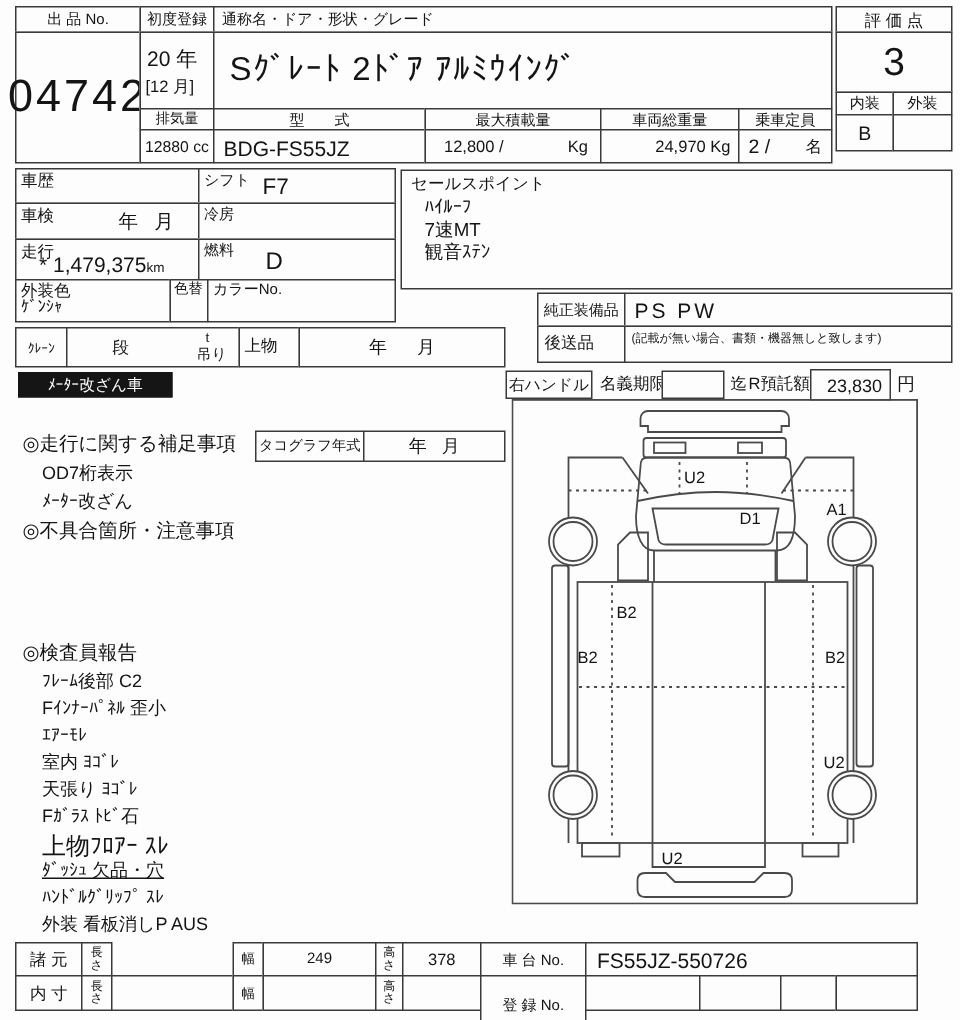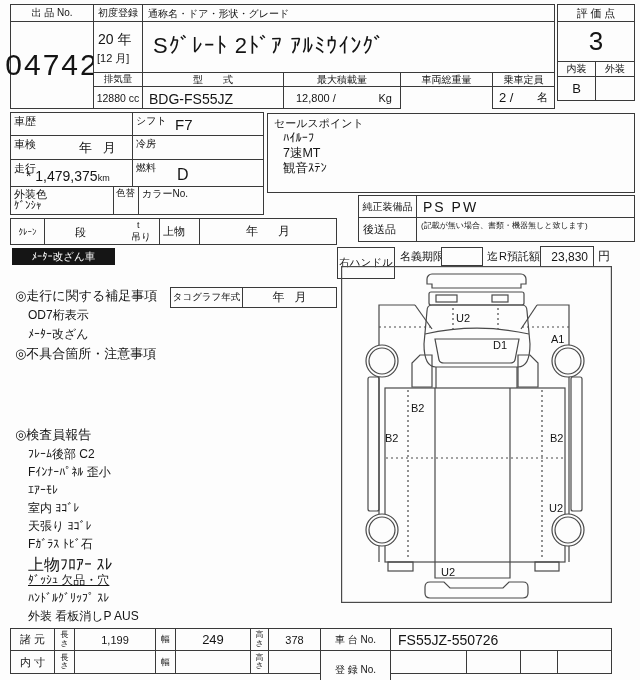--- a/index.html
+++ b/index.html
@@ -47,28 +47,31 @@
     <div class="t" style="left:6px;top:4px;font-size:14px;">BDG-FS55JZ</div>
   </div>
 
   <div class="c cen" style="left:283px;top:72px;width:118px;height:15px;font-size:10px;">最大積載量</div>
   <div class="c between" style="left:283px;top:86px;width:118px;height:23px;padding:0 8px 0 12px;font-size:11px;">
     <span>12,800 /</span>
     <span>Kg</span>
   </div>
 
   <div class="c cen" style="left:400px;top:72px;width:93px;height:15px;font-size:10px;">車両総重量</div>
+  <div class="c" style="left:400px;top:86px;width:93px;height:23px;">
+    <div class="t" style="right:5px;top:5px;font-size:11px;">24,970 Kg</div>
+  </div>
 
   <div class="c cen" style="left:492px;top:72px;width:63px;height:15px;font-size:10px;">乗車定員</div>
   <div class="c between" style="left:492px;top:86px;width:63px;height:23px;padding:0 6px;">
     <span style="font-size:13px;">2 /</span>
     <span style="font-size:11px;">名</span>
   </div>
 
-  <div class="c cen" style="left:557px;top:4px;width:78px;height:18px;font-size:11px;font-family:Liberation Serif, serif;">評 価 点</div>
+  <div class="c cen" style="left:557px;top:4px;width:78px;height:18px;font-size:11px;">評 価 点</div>
   <div class="c cen" style="left:557px;top:21px;width:78px;height:41px;font-size:26px;">3</div>
   <div class="c cen" style="left:557px;top:61px;width:39px;height:16px;font-size:10px;">内装</div>
   <div class="c cen" style="left:595px;top:61px;width:40px;height:16px;font-size:10px;">外装</div>
   <div class="c cen" style="left:557px;top:76px;width:39px;height:25px;font-size:13px;">B</div>
   <div class="c cen" style="left:595px;top:76px;width:40px;height:25px;font-size:13px;"></div>
 
   <div class="c" style="left:10px;top:112px;width:123px;height:24px;">
     <div class="t" style="left:3px;top:2px;font-size:11px;">車歴</div>
   </div>
   <div class="c" style="left:132px;top:112px;width:132px;height:24px;">
@@ -128,21 +131,21 @@
   </div>
   <div class="c" style="left:358px;top:217px;width:59px;height:25px;">
     <div class="t" style="left:4px;top:5px;font-size:11px;">後送品</div>
   </div>
   <div class="c" style="left:416px;top:217px;width:219px;height:25px;">
     <div class="t" style="left:4px;top:3px;font-size:8px;">(記載が無い場合、書類・機器無しと致します)</div>
   </div>
 
   <div class="c cen badge" style="left:12px;top:248px;width:103px;height:17px;font-size:10.5px;border-color:#151515;">ﾒｰﾀｰ改ざん車</div>
 
-  <div class="c cen" style="left:337px;top:247px;width:58px;height:32px;font-size:10.5px;">右ハンドル</div>
+  <div class="c cen" style="left:337px;top:247px;width:58px;height:19px;font-size:10.5px;">右ハンドル</div>
   <div class="t" style="left:400px;top:250px;font-size:11px;">名義期限</div>
   <div class="c" style="left:441px;top:247px;width:42px;height:19px;"></div>
   <div class="t" style="left:487px;top:250px;font-size:11px;">迄</div>
   <div class="t" style="left:499px;top:250px;font-size:11px;">R預託額</div>
   <div class="c" style="left:540px;top:246px;width:54px;height:21px;">
     <div class="t" style="right:5px;top:4px;font-size:12px;">23,830</div>
   </div>
   <div class="t" style="left:598px;top:250px;font-size:12px;">円</div>
 
   <div class="t" style="left:15px;top:289px;font-size:13px;">◎走行に関する補足事項</div>
@@ -228,23 +231,22 @@
       <text x="209" y="176">B2</text>
       <text x="208" y="246">U2</text>
       <text x="100" y="310">U2</text>
     </g>
   </svg>
 
   <div class="c cen" style="left:10px;top:628px;width:45px;height:23px;font-size:11px;">諸 元</div>
   <div class="c cen" style="left:54px;top:628px;width:21px;height:23px;">
       <div class="stack">長さ</div>
     </div>
-  <div class="c cen" style="left:74px;top:628px;width:82px;height:23px;font-size:11px;">1,199</div>
   <div class="c cen" style="left:155px;top:628px;width:21px;height:23px;font-size:9px;">幅</div>
-  <div class="c cen" style="left:175px;top:628px;width:76px;height:23px;font-size:13px;">249</div>
+  <div class="c cen" style="left:175px;top:628px;width:76px;height:23px;font-size:10px;">249</div>
   <div class="c cen" style="left:250px;top:628px;width:19px;height:23px;">
       <div class="stack">高さ</div>
     </div>
   <div class="c cen" style="left:268px;top:628px;width:53px;height:23px;font-size:11px;">378</div>
   <div class="c cen" style="left:320px;top:628px;width:71px;height:23px;font-size:10px;">車 台 No.</div>
   <div class="c" style="left:390px;top:628px;width:222px;height:29px;">
     <div class="t" style="left:7px;top:3px;font-size:14px;">FS55JZ-550726</div>
   </div>
 
   <div class="c cen" style="left:10px;top:650px;width:45px;height:24px;font-size:11px;">内 寸</div>

